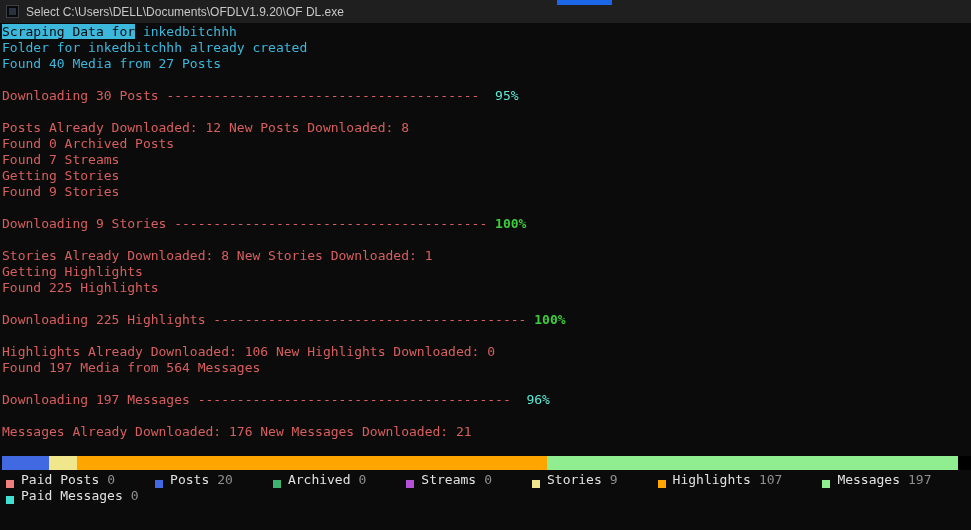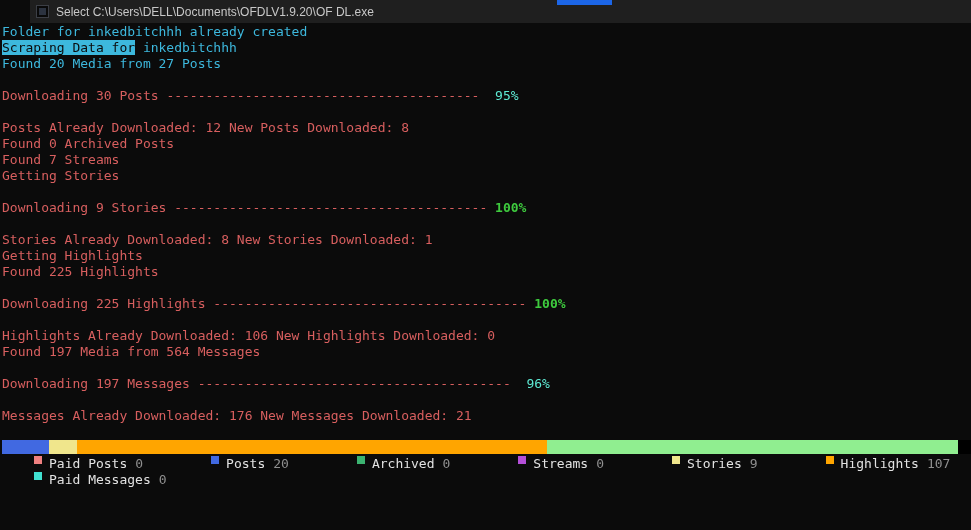--- a/index.html
+++ b/index.html
@@ -1,63 +1,64 @@
 <!DOCTYPE html>
 <html><head>
 <meta charset="utf-8">
 <style>
   html,body{margin:0;padding:0;background:#000;}
   body{width:971px;height:530px;overflow:hidden;font-family:"DejaVu Sans Mono","Liberation Mono",monospace;}
   .window{position:relative;width:971px;height:530px;background:#0b0b0b;}
-  .titlebar{height:23px;background:#1f1f1f;display:flex;align-items:center;padding:5px 6px;gap:7px;box-sizing:border-box;margin-left:30px;}
+  .titlebar{height:23px;background:#1f1f1f;display:flex;align-items:center;padding:5px 6px;gap:7px;box-sizing:border-box;}
   .app-icon{width:13px;height:13px;background:#0a0a0a;border:1px solid #3c3f46;box-sizing:border-box;position:relative;}
   .app-icon:after{content:"";position:absolute;left:2px;top:2px;width:7px;height:7px;background:#2c3340;}
   .titlebar-text{color:#c8c8c8;font-size:12px;font-family:"Liberation Sans",sans-serif;white-space:nowrap;}
   .top-accent{position:absolute;top:0;left:557px;width:55px;height:5px;background:#1c66e8;}
   .console{padding:1px 0 0 2px;font-size:13px;line-height:16px;}
   .line{white-space:pre;height:16px;}
   .cyan{color:#3db8dd;}
   .hl{background:#3db8dd;color:#0b0b0b;}
   .red{color:#d85f5f;}
   .green{color:#3ecb3e;font-weight:bold;}
   .white{color:#5eead4;}
   .bar{display:flex;width:971px;height:14px;background:#000;margin-top:16px;}
   .bar-seg{height:100%;}
   .legend-row{display:flex;gap:40px;padding-left:4px;margin-top:2px;color:#e2e2e2;font-size:13px;line-height:16px;height:16px;align-items:center;}
   .legend-row2{margin-top:0;}
-  .legend-item{display:flex;align-items:flex-start;white-space:pre;margin-left:28px;}
+  .legend-item{display:flex;align-items:flex-end;white-space:pre;}
   .swatch{display:inline-block;width:8px;height:8px;margin-right:7px;}
   .legend-label{color:#e2e2e2;}
   .legend-value{color:#8f8f8f;margin-left:8px;}
 </style>
 </head>
 <body>
 
 <div class="window">
 
   <div class="titlebar">
     <span class="app-icon"></span>
     <span class="titlebar-text">Select C:\Users\DELL\Documents\OFDLV1.9.20\OF DL.exe</span>
   </div>
   <div class="top-accent"></div>
 
   <div class="console">
 
+    <div class="line"><span class="hl">Scraping Data for</span><span class="cyan"> inkedbitchhh</span></div>
     <div class="line cyan">Folder for inkedbitchhh already created</div>
-    <div class="line"><span class="hl">Scraping Data for</span><span class="cyan"> inkedbitchhh</span></div>
-    <div class="line cyan">Found 20 Media from 27 Posts</div>
+    <div class="line cyan">Found 40 Media from 27 Posts</div>
     <div class="line"></div>
 
     <div class="line"><span class="red">Downloading 30 Posts </span><span class="red">----------------------------------------</span><span class="white">  95%</span></div>
     <div class="line"></div>
 
     <div class="line red">Posts Already Downloaded: 12 New Posts Downloaded: 8</div>
     <div class="line red">Found 0 Archived Posts</div>
     <div class="line red">Found 7 Streams</div>
     <div class="line red">Getting Stories</div>
+    <div class="line red">Found 9 Stories</div>
     <div class="line"></div>
 
     <div class="line"><span class="red">Downloading 9 Stories </span><span class="red">----------------------------------------</span><span class="green"> 100%</span></div>
     <div class="line"></div>
 
     <div class="line red">Stories Already Downloaded: 8 New Stories Downloaded: 1</div>
     <div class="line red">Getting Highlights</div>
     <div class="line red">Found 225 Highlights</div>
     <div class="line"></div>
 

